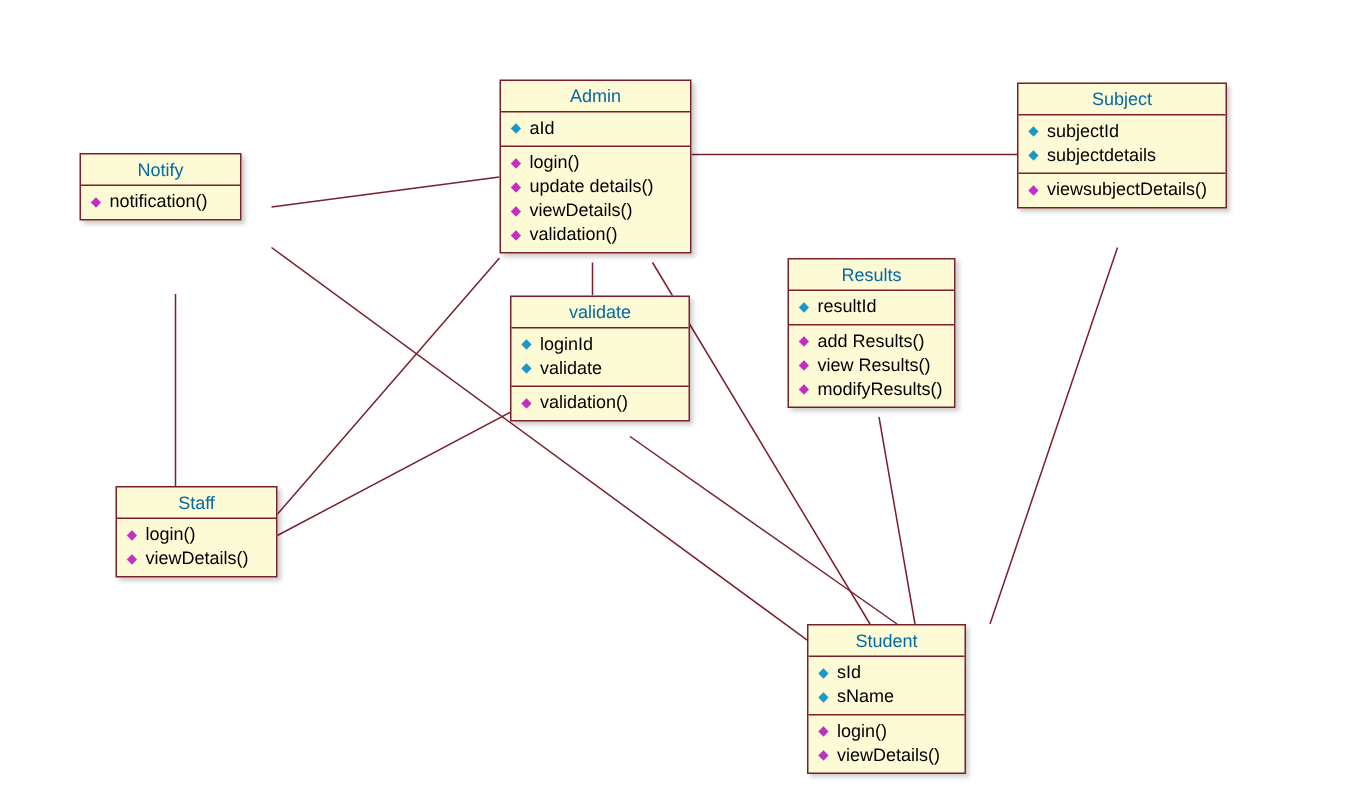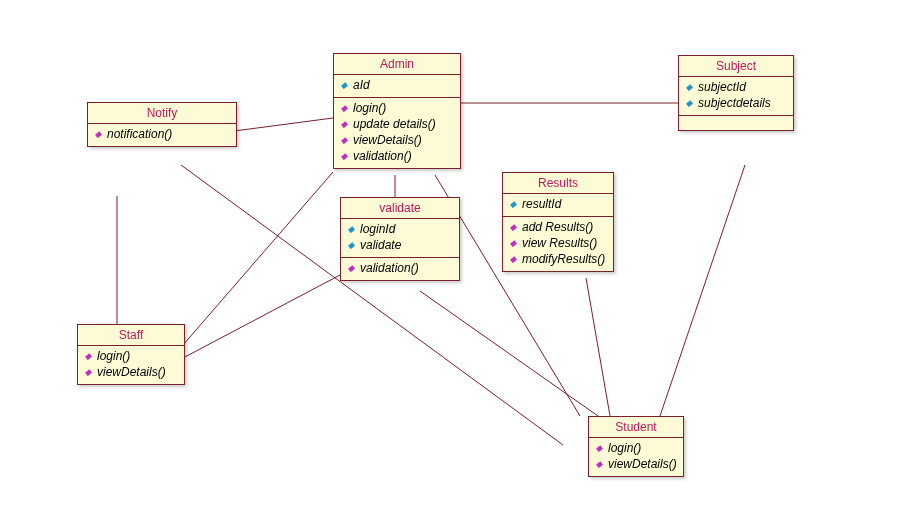--- a/index.html
+++ b/index.html
@@ -22,27 +22,26 @@
   .class-box {
     position: absolute;
     background: #fdfbd6;
     border: 1px solid #7a1f2b;
     box-shadow: 2px 2px 3px rgba(0,0,0,0.2);
   }
   .class-title {
     text-align: center;
     padding: 3px 6px;
     border-bottom: 1px solid #7a1f2b;
-    color: #be185d;
+    color: #0369a1;
   }
   .class-section {
     border-bottom: 1px solid #7a1f2b;
     padding: 2px 4px 4px 4px;
     min-height: 14px;
-    font-style: italic;
   }
   .class-section:last-child {
     border-bottom: none;
     text-align: center;
   }
   .row {
     display: flex;
     align-items: center;
     padding: 1px 0;
     white-space: nowrap;
@@ -75,21 +74,21 @@
   <line x1="461" y1="103" x2="678" y2="103" stroke="#7a1f2b" stroke-width="1"></line>
   <line x1="395" y1="175" x2="395" y2="197" stroke="#7a1f2b" stroke-width="1"></line>
   <line x1="333" y1="172" x2="183" y2="345" stroke="#7a1f2b" stroke-width="1"></line>
   <line x1="435" y1="175" x2="580" y2="416" stroke="#7a1f2b" stroke-width="1"></line>
   <line x1="420" y1="291" x2="598" y2="416" stroke="#7a1f2b" stroke-width="1"></line>
   <line x1="340" y1="275" x2="183" y2="358" stroke="#7a1f2b" stroke-width="1"></line>
   <line x1="586" y1="278" x2="610" y2="416" stroke="#7a1f2b" stroke-width="1"></line>
   <line x1="745" y1="165" x2="660" y2="416" stroke="#7a1f2b" stroke-width="1"></line>
 </svg>
 
-<div class="class-box" style="left:53px;top:102px;width:150px;margin-left:34px;">
+<div class="class-box" style="left:53px;top:102px;width:108px;">
   <div class="class-title">Notify</div>
   <div class="class-section">
     <div class="row">
         <span class="op-icon"></span>
         <span>notification()</span>
       </div>
   </div>
 </div>
 
 <div class="class-box" style="left:333px;top:53px;width:128px;">
@@ -113,37 +112,41 @@
         <span class="op-icon"></span>
         <span>viewDetails()</span>
       </div>
     <div class="row">
         <span class="op-icon"></span>
         <span>validation()</span>
       </div>
   </div>
 </div>
 
-<div class="class-box" style="left:678px;top:55px;width:116px;">
+<div class="class-box" style="left:678px;top:55px;width:140px;">
   <div class="class-title">Subject</div>
   <div class="class-section">
     <div class="row">
         <span class="attr-icon"></span>
         <span>subjectId</span>
       </div>
     <div class="row">
         <span class="attr-icon"></span>
         <span>subjectdetails</span>
       </div>
   </div>
   <div class="class-section">
-  </div>
-</div>
-
-<div class="class-box" style="left:502px;top:172px;width:112px;">
+    <div class="row">
+        <span class="op-icon"></span>
+        <span>viewsubjectDetails()</span>
+      </div>
+  </div>
+</div>
+
+<div class="class-box" style="left:525px;top:172px;width:112px;">
   <div class="class-title">Results</div>
   <div class="class-section">
     <div class="row">
         <span class="attr-icon"></span>
         <span>resultId</span>
       </div>
   </div>
   <div class="class-section">
     <div class="row">
         <span class="op-icon"></span>
@@ -187,24 +190,34 @@
         <span class="op-icon"></span>
         <span>login()</span>
       </div>
     <div class="row">
         <span class="op-icon"></span>
         <span>viewDetails()</span>
       </div>
   </div>
 </div>
 
-<div class="class-box" style="left:588px;top:416px;width:96px;">
+<div class="class-box" style="left:538px;top:416px;width:106px;">
   <div class="class-title">Student</div>
   <div class="class-section">
     <div class="row">
+        <span class="attr-icon"></span>
+        <span>sId</span>
+      </div>
+    <div class="row">
+        <span class="attr-icon"></span>
+        <span>sName</span>
+      </div>
+  </div>
+  <div class="class-section">
+    <div class="row">
         <span class="op-icon"></span>
         <span>login()</span>
       </div>
     <div class="row">
         <span class="op-icon"></span>
         <span>viewDetails()</span>
       </div>
   </div>
 </div>
 

